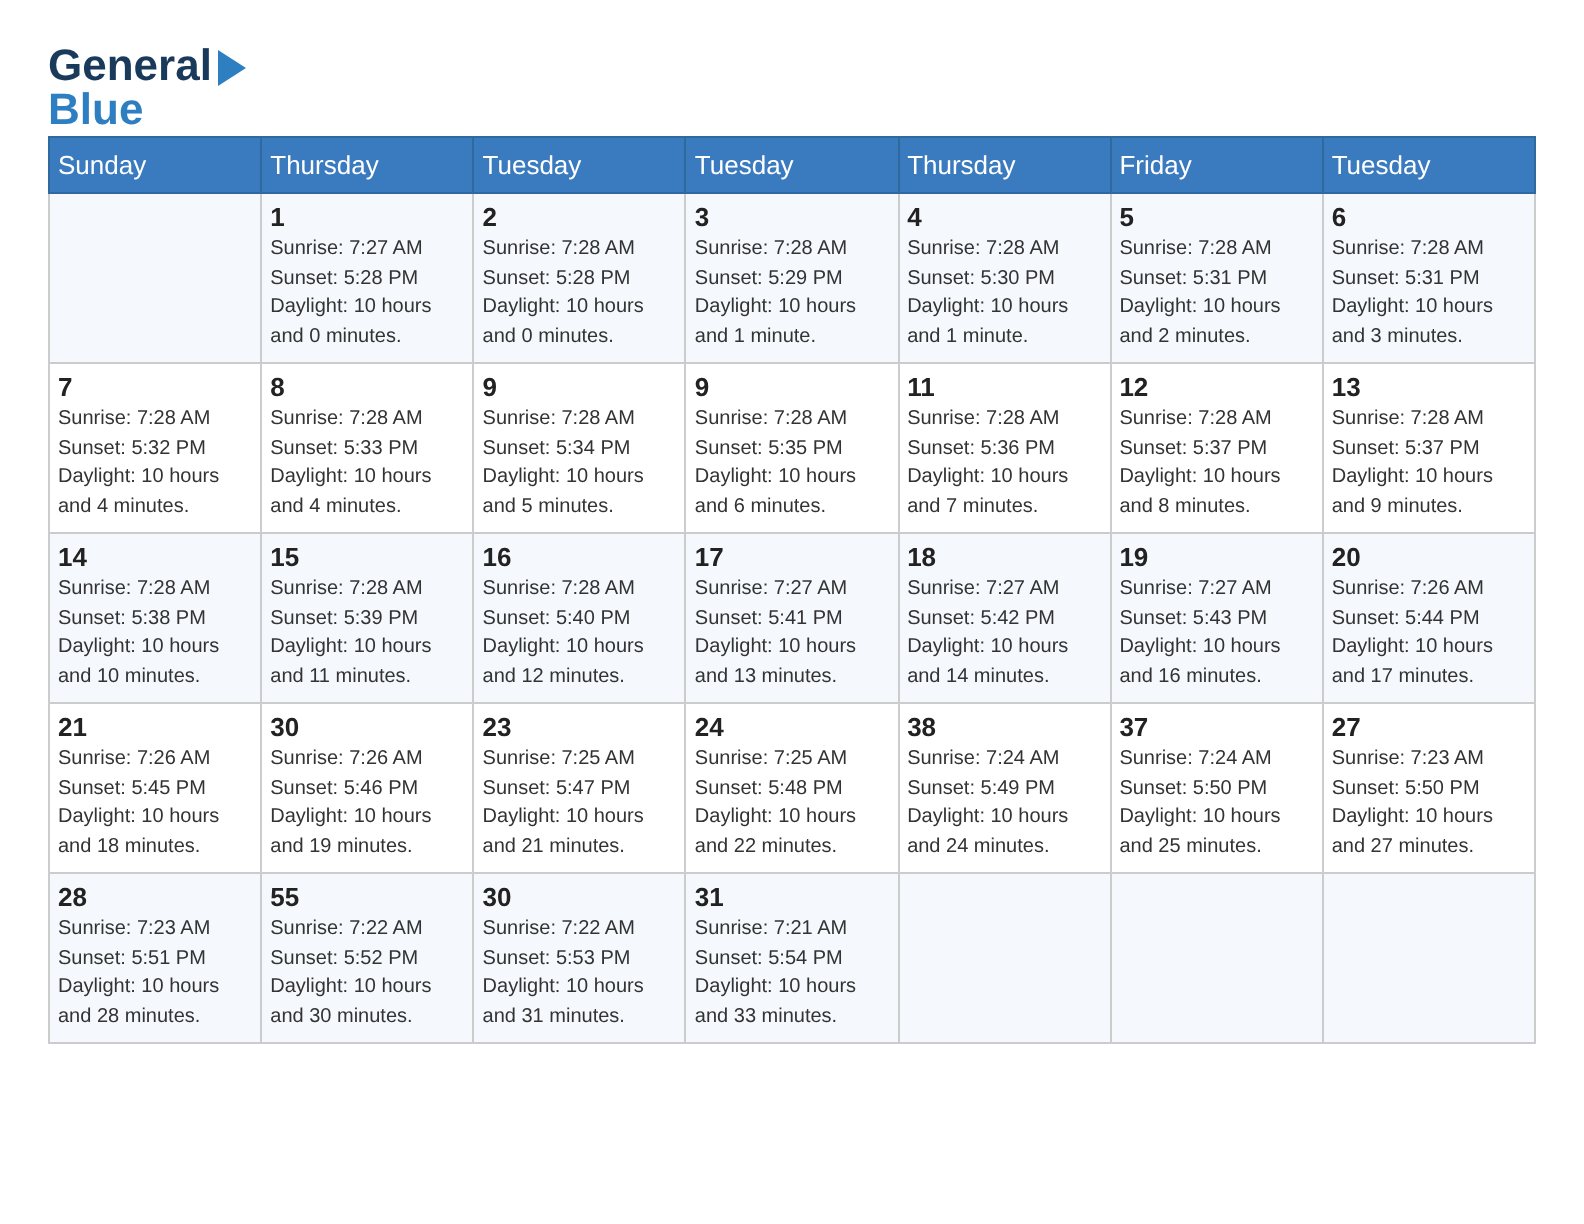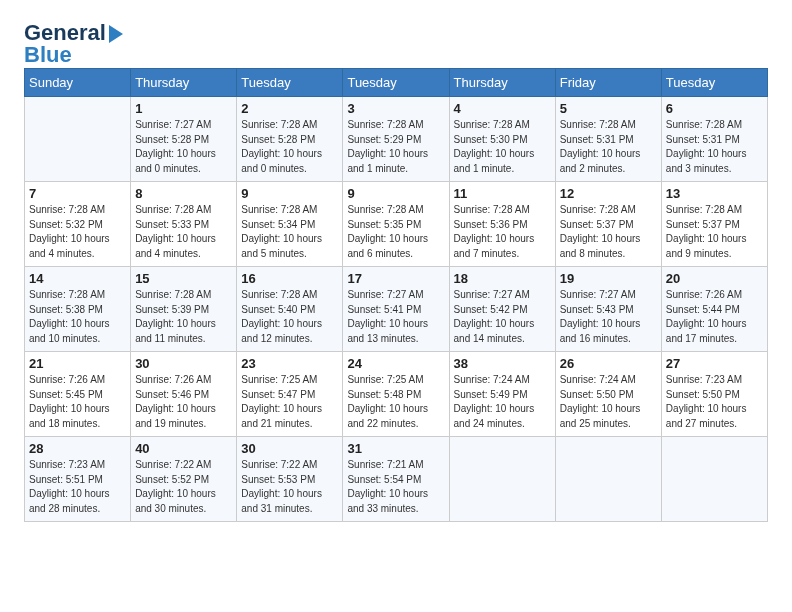--- a/index.html
+++ b/index.html
@@ -283,21 +283,21 @@
 and 22 minutes.</div>
         </td>
         <td>
           <span class="day-num">38</span>
           <div class="day-info" style="white-space: pre-line;">Sunrise: 7:24 AM
 Sunset: 5:49 PM
 Daylight: 10 hours
 and 24 minutes.</div>
         </td>
         <td>
-          <span class="day-num">26</span>
+          <span class="day-num">37</span>
           <div class="day-info" style="white-space: pre-line;">Sunrise: 7:24 AM
 Sunset: 5:50 PM
 Daylight: 10 hours
 and 25 minutes.</div>
         </td>
         <td>
           <span class="day-num">27</span>
           <div class="day-info" style="white-space: pre-line;">Sunrise: 7:23 AM
 Sunset: 5:50 PM
 Daylight: 10 hours
@@ -306,21 +306,21 @@
       </tr>
       <tr>
         <td>
           <span class="day-num">28</span>
           <div class="day-info" style="white-space: pre-line;">Sunrise: 7:23 AM
 Sunset: 5:51 PM
 Daylight: 10 hours
 and 28 minutes.</div>
         </td>
         <td>
-          <span class="day-num">40</span>
+          <span class="day-num">55</span>
           <div class="day-info" style="white-space: pre-line;">Sunrise: 7:22 AM
 Sunset: 5:52 PM
 Daylight: 10 hours
 and 30 minutes.</div>
         </td>
         <td>
           <span class="day-num">30</span>
           <div class="day-info" style="white-space: pre-line;">Sunrise: 7:22 AM
 Sunset: 5:53 PM
 Daylight: 10 hours

